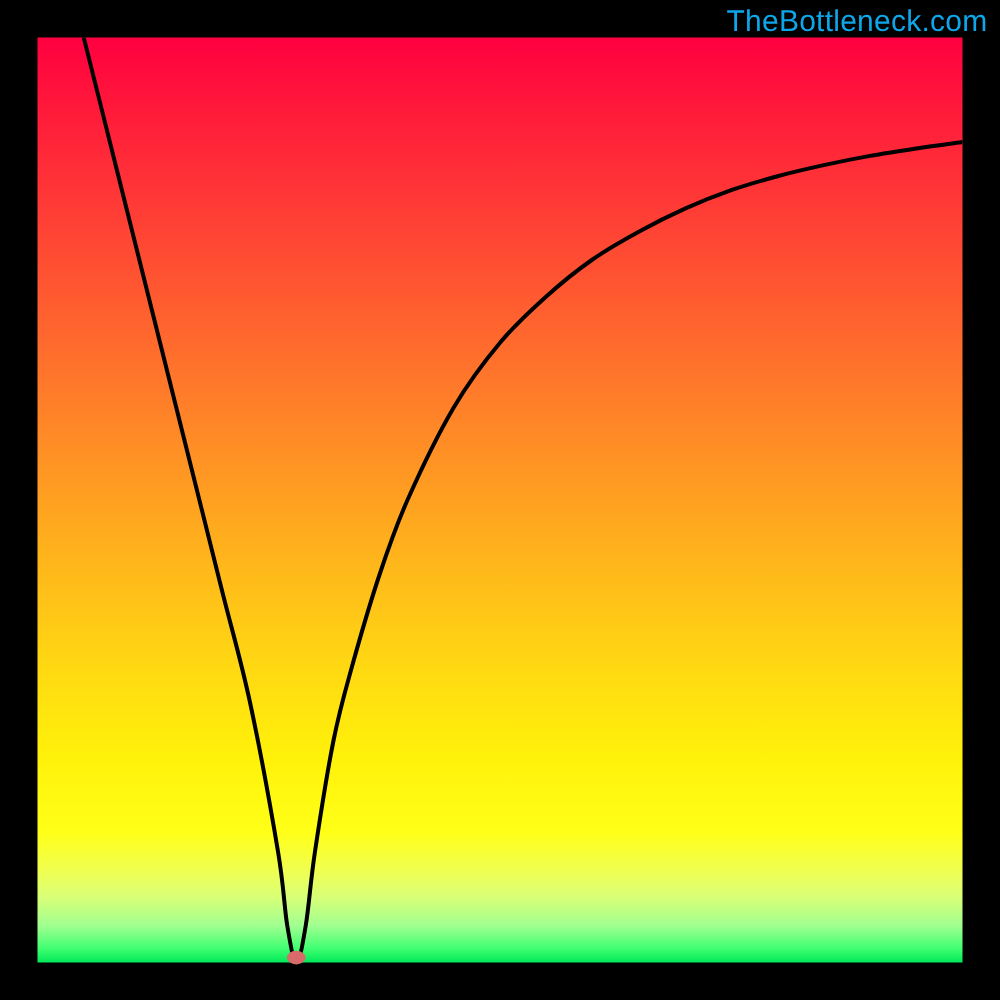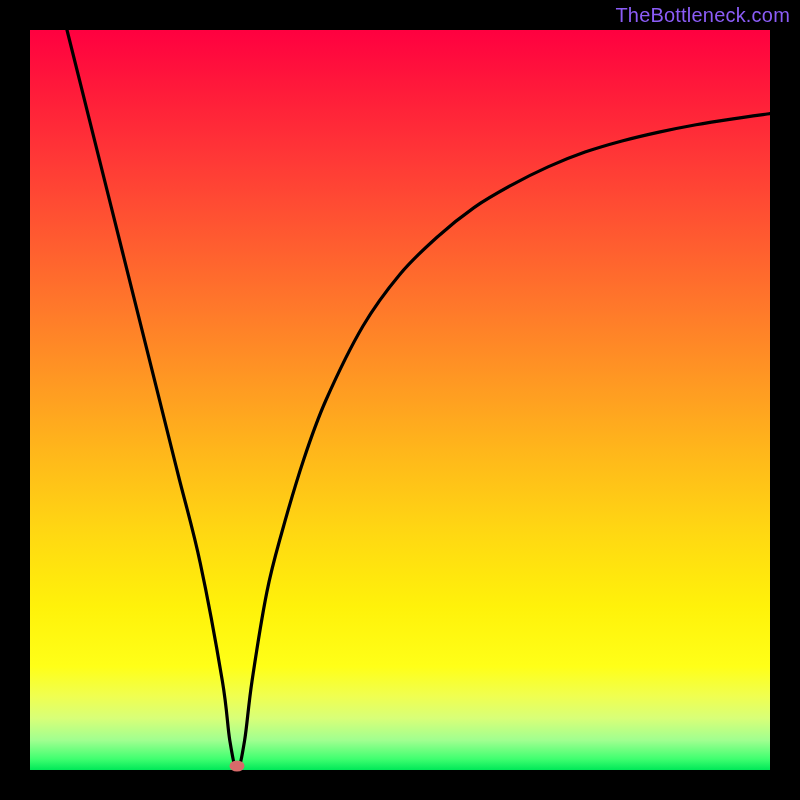--- a/index.html
+++ b/index.html
@@ -38,22 +38,22 @@
       #d8ff78 93%,
       #a0ff90 96%,
       #40ff70 98.5%,
       #00e858 100%
     );
   }
   .watermark {
     position: absolute;
     top: 4px;
     right: 10px;
-    color: #8b5cf6;
-    font-size: 20px;
+    color: #0ea5e9;
+    font-size: 24px;
     letter-spacing: 0.2px;
     user-select: none;
   }
   .curve-svg {
     position: absolute;
     left: 0;
     top: 0;
     width: 740px;
     height: 740px;
   }

